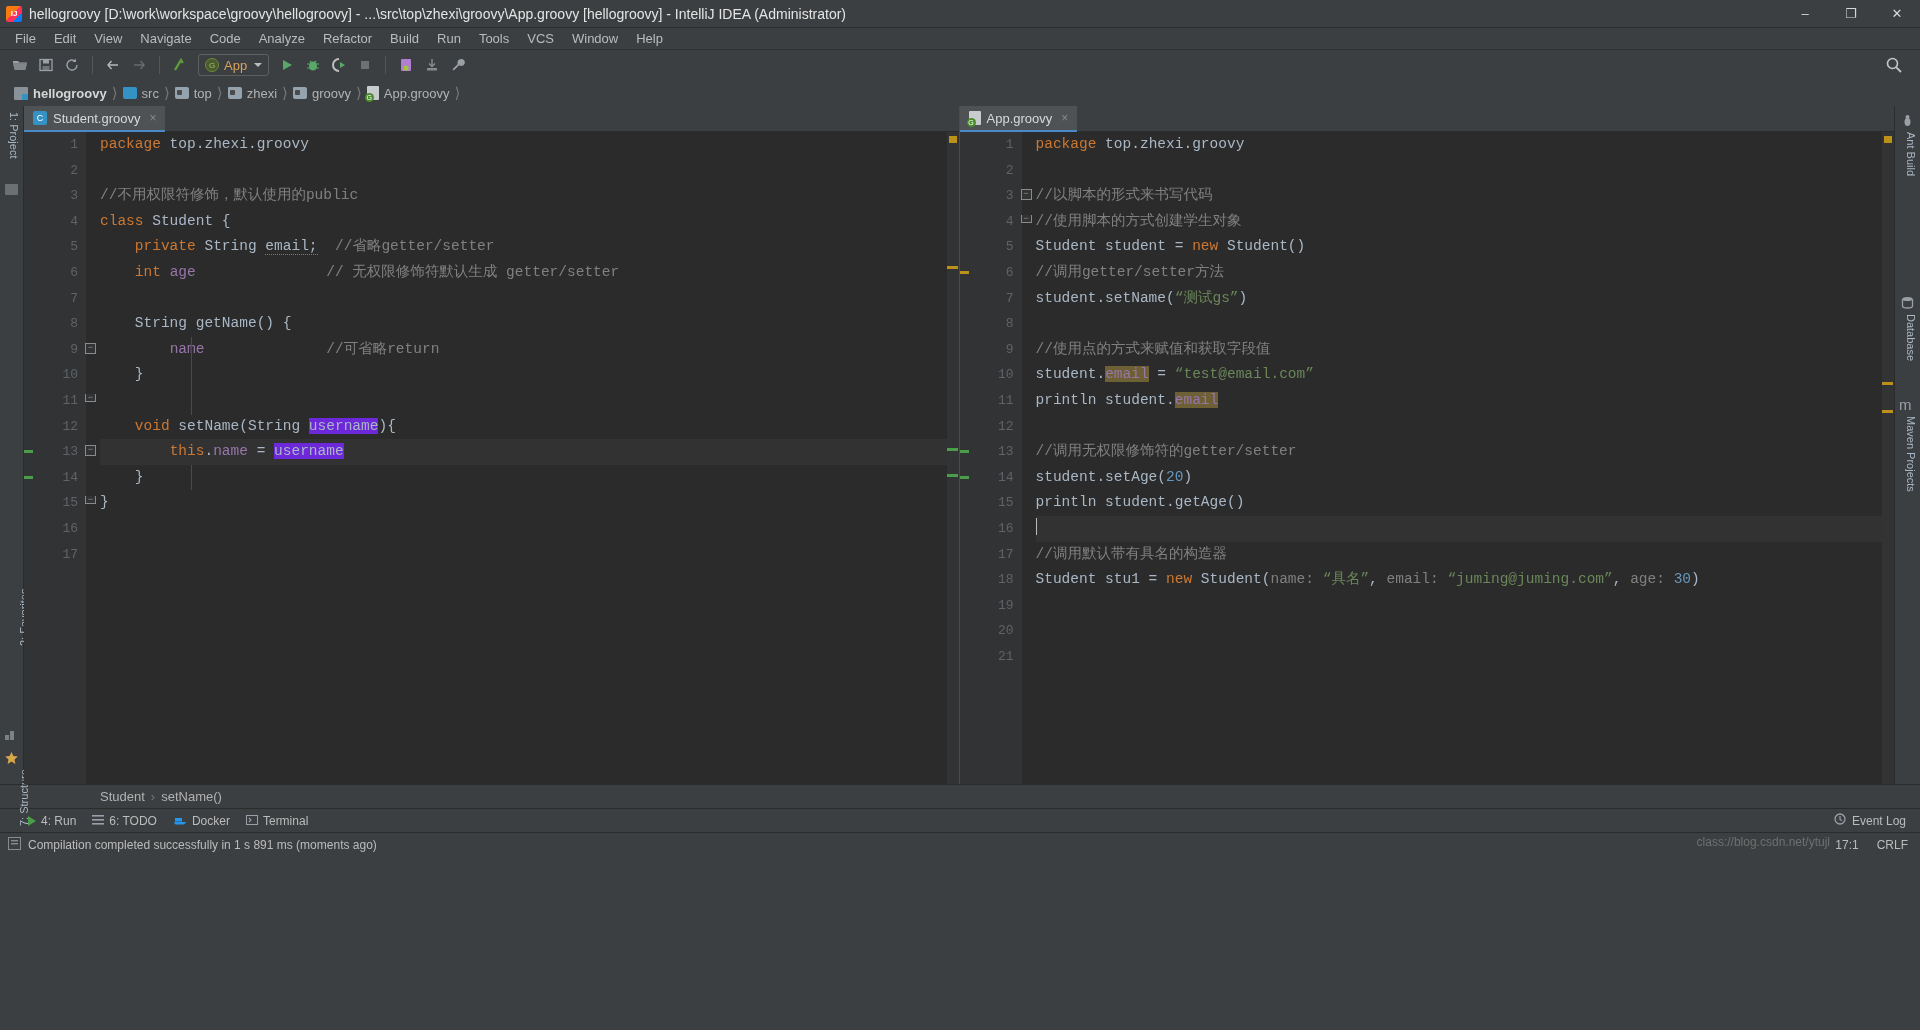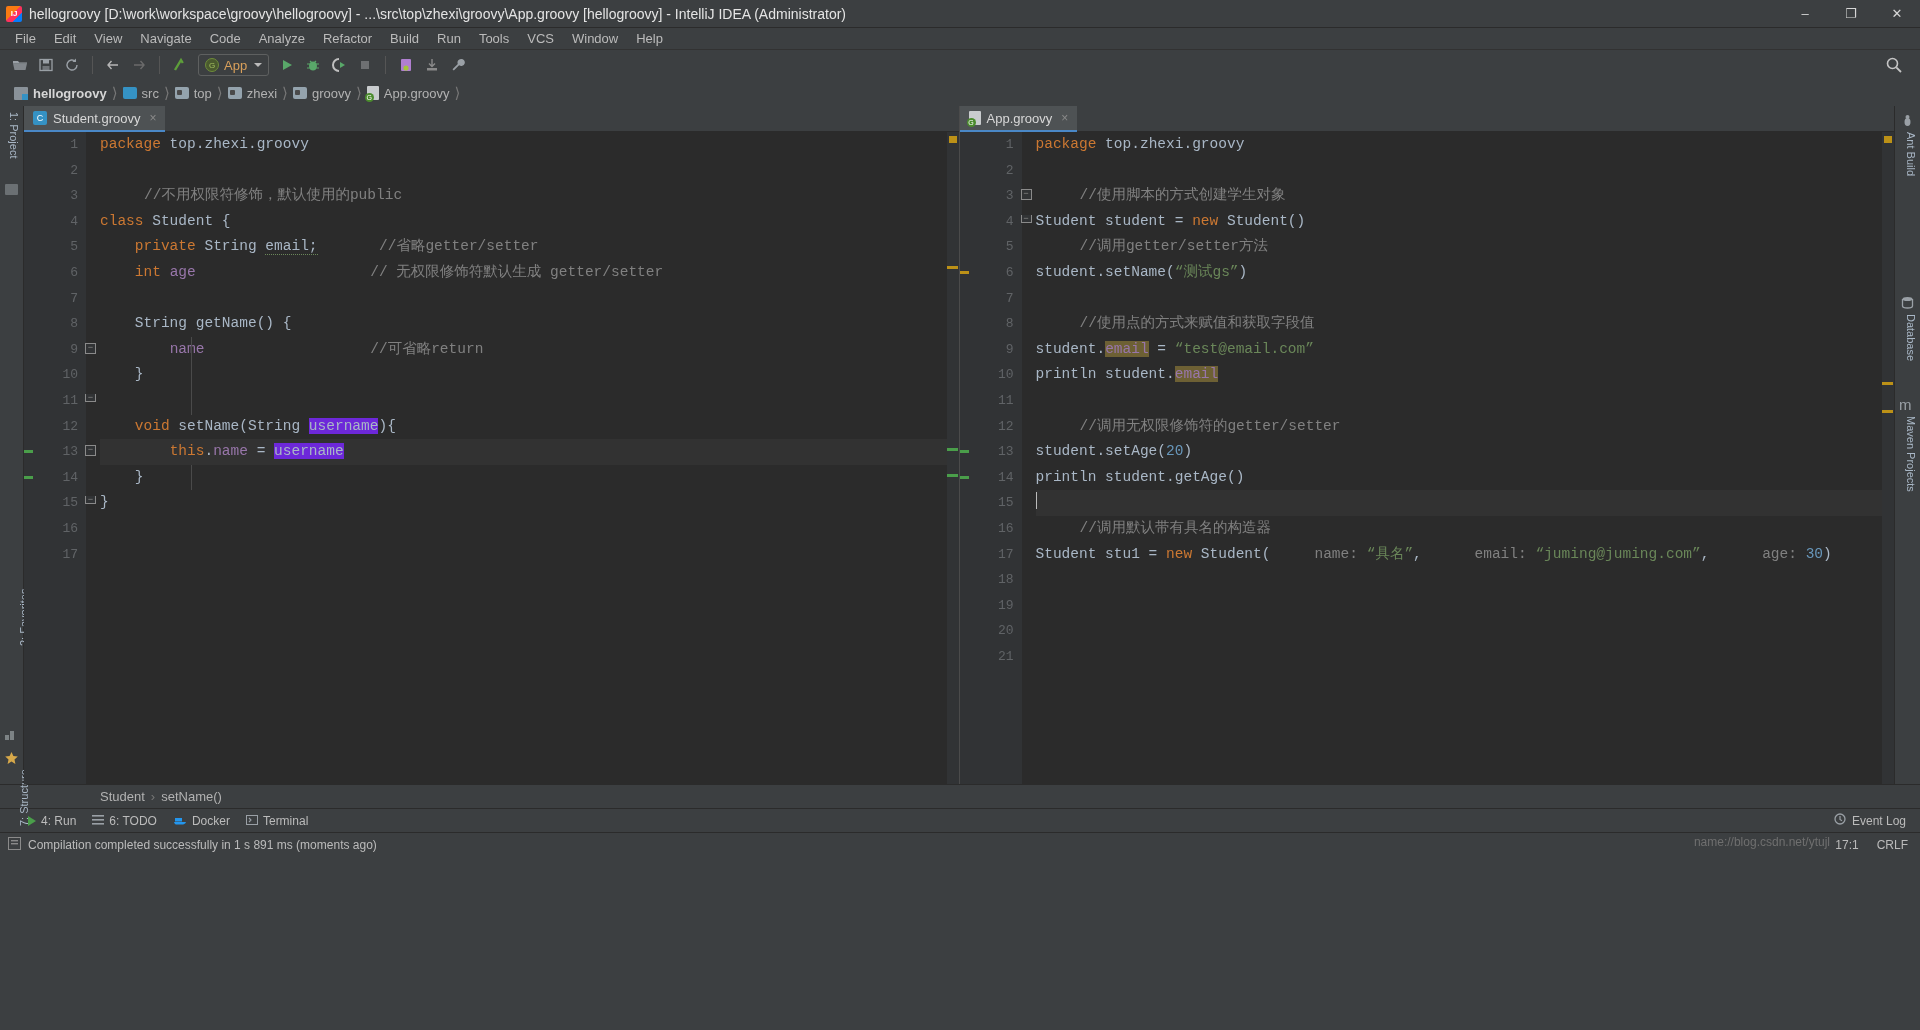--- a/index.html
+++ b/index.html
@@ -94,21 +94,21 @@
     color:#8a8a8a;font-size:9px;line-height:9px;text-align:center;background:#313335;}
   .code{flex:1;position:relative;padding-left:14px;overflow:hidden;
     font-family:"Liberation Mono",monospace;font-size:14.5px;}
   .cl{height:25.6px;line-height:25.6px;white-space:pre;}
   .caretline{background:#323232;}
   .vguide{position:absolute;width:1px;background:#4a4a4a;}
 
   
   .kw{color:#cc7832;}
   .fld{color:#9876aa;}
-  .cmt{color:#808080;margin-left:44px;}
+  .cmt{color:#808080;}
   .str{color:#6a8759;}
   .num{color:#6897bb;}
   .plain{color:#a9b7c6;}
   .hl-green{background:#6d28d9;}
   .hl-olive{background:#6d6034;}
   .squig{border-bottom:1px dotted #6a8759;}
   .errstripe{position:absolute;right:0;top:0;width:12px;height:100%;background:#313335;}
   .stripe-mark{position:absolute;right:2px;width:8px;height:4px;}
 
   .caret{display:inline-block;width:1px;height:17px;background:#bbb;vertical-align:-3px;}
@@ -395,20 +395,21 @@
             <div class="ln" style="position: relative;">17</div>
             <div class="ln" style="position: relative;">18</div>
             <div class="ln" style="position: relative;">19</div>
             <div class="ln" style="position: relative;">20</div>
             <div class="ln" style="position: relative;">21</div>
           </div>
         <div class="code" id="code-right">
           <div class="vguide" style="left:0px;top:0px;height:0;"></div>
         <div class="cl"><span class="kw">package</span><span class="plain"> top.zhexi.groovy</span></div>
             <div class="cl"></div>
+            <div class="cl"><span class="cmt">//以脚本的形式来书写代码</span></div>
             <div class="cl"><span class="cmt">//使用脚本的方式创建学生对象</span></div>
             <div class="cl"><span class="plain">Student student = </span><span class="kw">new</span><span class="plain"> Student()</span></div>
             <div class="cl"><span class="cmt">//调用getter/setter方法</span></div>
             <div class="cl"><span class="plain">student.setName(</span><span class="str">“测试gs”</span><span class="plain">)</span></div>
             <div class="cl"></div>
             <div class="cl"><span class="cmt">//使用点的方式来赋值和获取字段值</span></div>
             <div class="cl"><span class="plain">student.</span><span class="fld hl-olive">email</span><span class="plain"> = </span><span class="str">“test@email.com”</span></div>
             <div class="cl"><span class="plain">println student.</span><span class="fld hl-olive">email</span></div>
             <div class="cl"></div>
             <div class="cl"><span class="cmt">//调用无权限修饰符的getter/setter</span></div>
@@ -502,18 +503,18 @@
 
 <div class="status">
   <span style="margin-right:7px;">
     <svg width="13" height="13" viewBox="0 0 13 13">
         <rect x=".5" y=".5" width="12" height="12" fill="none" stroke="#8a8a8a"></rect>
         <rect x="3" y="3" width="7" height="1.4" fill="#8a8a8a"></rect>
         <rect x="3" y="6" width="7" height="1.4" fill="#8a8a8a"></rect>
       </svg>
   </span>
   <span>Compilation completed successfully in 1 s 891 ms (moments ago)</span>
-  <span class="wm">name://blog.csdn.net/ytujl</span>
+  <span class="wm">class://blog.csdn.net/ytujl</span>
   <span class="status-right">
     <span>17:1</span>
     <span>CRLF</span>
   </span>
 </div>
 
 </body></html>

